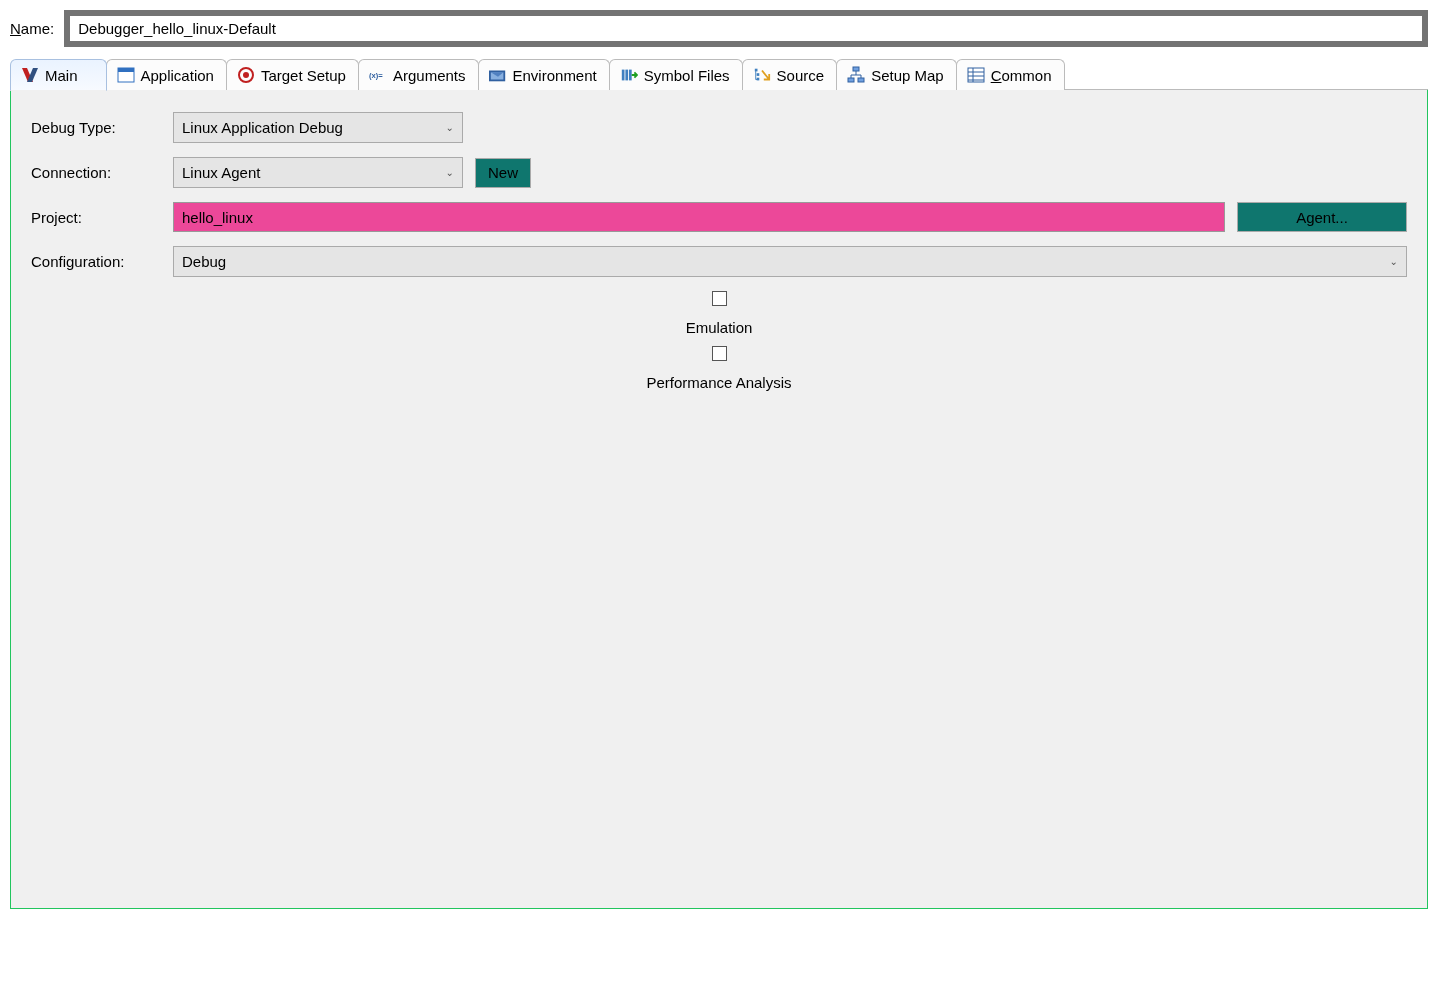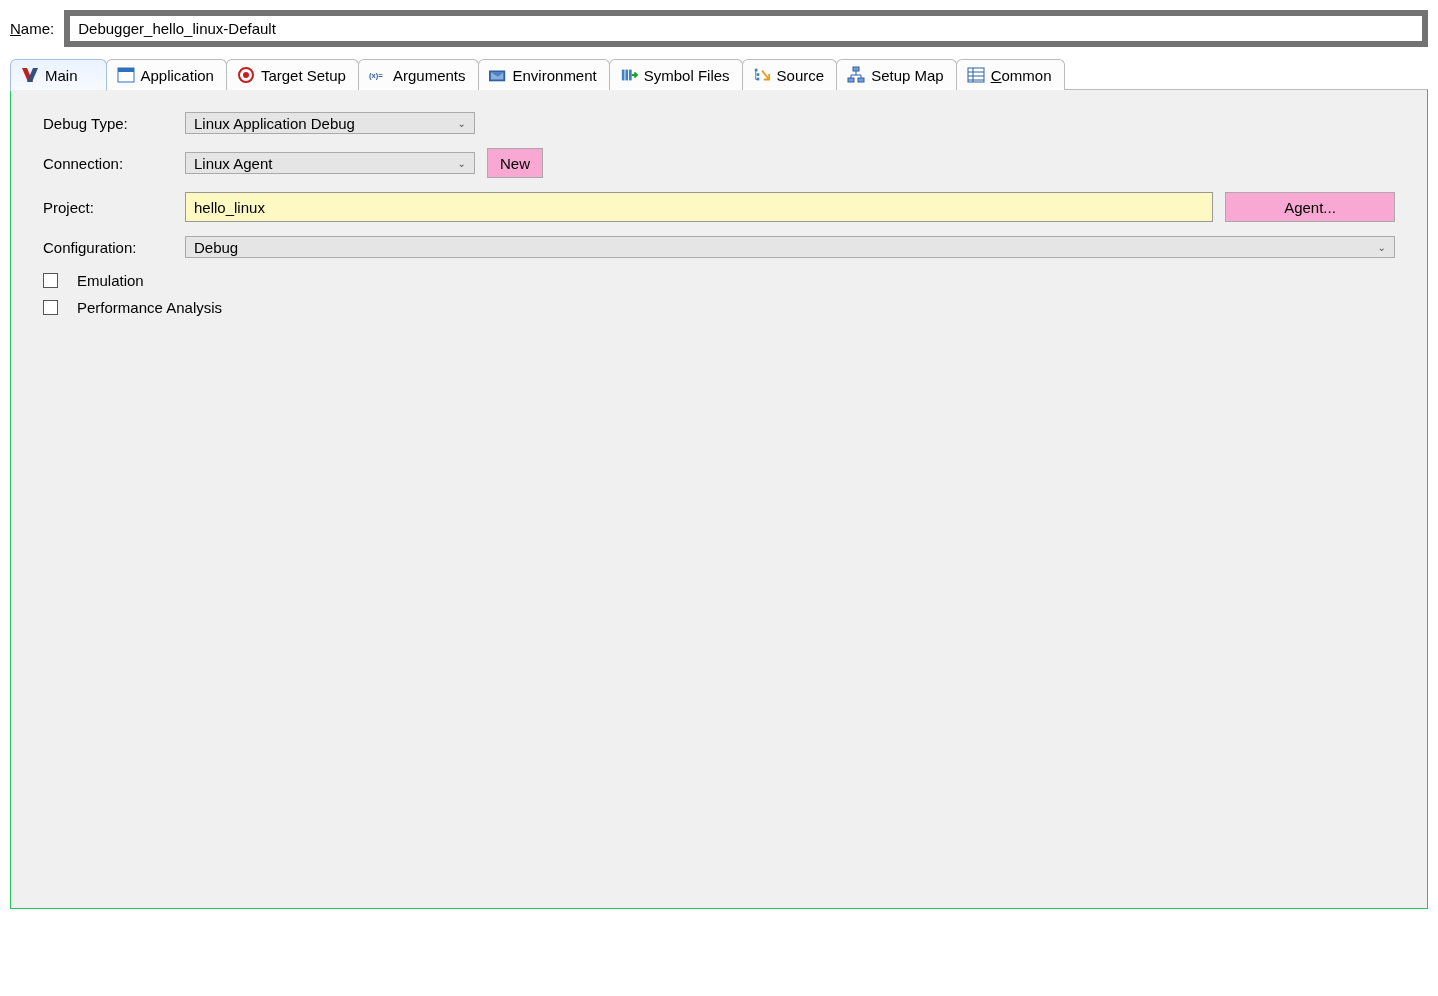--- a/index.html
+++ b/index.html
@@ -88,21 +88,21 @@
     flex: 1;
     border-bottom: 1px solid #bbb;
     height: 1px;
     align-self: flex-end;
     border-top-right-radius: 10px;
   }
   .tab-panel {
     border: 1px solid #22c55e;
     border-top: 1px solid #bbb;
     background: #f0f0f0;
-    padding: 22px 32px;
+    padding: 22px 20px;
     min-height: 820px;
     margin-top: -1px;
     position: relative;
     z-index: 1;
   }
   .tab.active {
     border-bottom: 1px solid #f0f0f0;
     margin-bottom: -1px;
   }
   .form-row {
@@ -117,57 +117,58 @@
   }
   .select {
     display: flex;
     align-items: center;
     justify-content: space-between;
     background: #e5e5e5;
     border: 1px solid #aaa;
     padding: 4px 8px;
     font-size: 15px;
     min-width: 290px;
-    height: 22px;
+    height: 31px;
   }
   .select .chev {
     font-size: 10px;
     color: #555;
     margin-left: 10px;
   }
   .select.wide { flex: 1; }
   .btn {
-    background: #f9a8d4;
+    background: #0f766e;
     border: 1px solid #aaa;
     padding: 4px 12px;
     font-size: 15px;
     height: 30px;
     display: inline-flex;
     align-items: center;
     justify-content: center;
   }
   .btn.wide { width: 170px; }
   .note {
     color: #1a1aff;
     margin: 18px 0 26px 0;
     font-size: 15px;
   }
   .text-input {
     flex: 1;
-    background: #fef9c3;
+    background: #ec4899;
     border: 1px solid #999;
     padding: 5px 8px;
     font-size: 15px;
     height: 30px;
   }
   .checkbox-row {
     display: flex;
     align-items: center;
-    gap: 19px;
+    gap: 13px;
     margin-bottom: 10px;
+    flex-direction: column;
   }
   .checkbox {
     width: 15px;
     height: 15px;
     border: 1px solid #555;
     background: #fff;
     display: inline-block;
   }
   svg { display: block; }
 </style>

